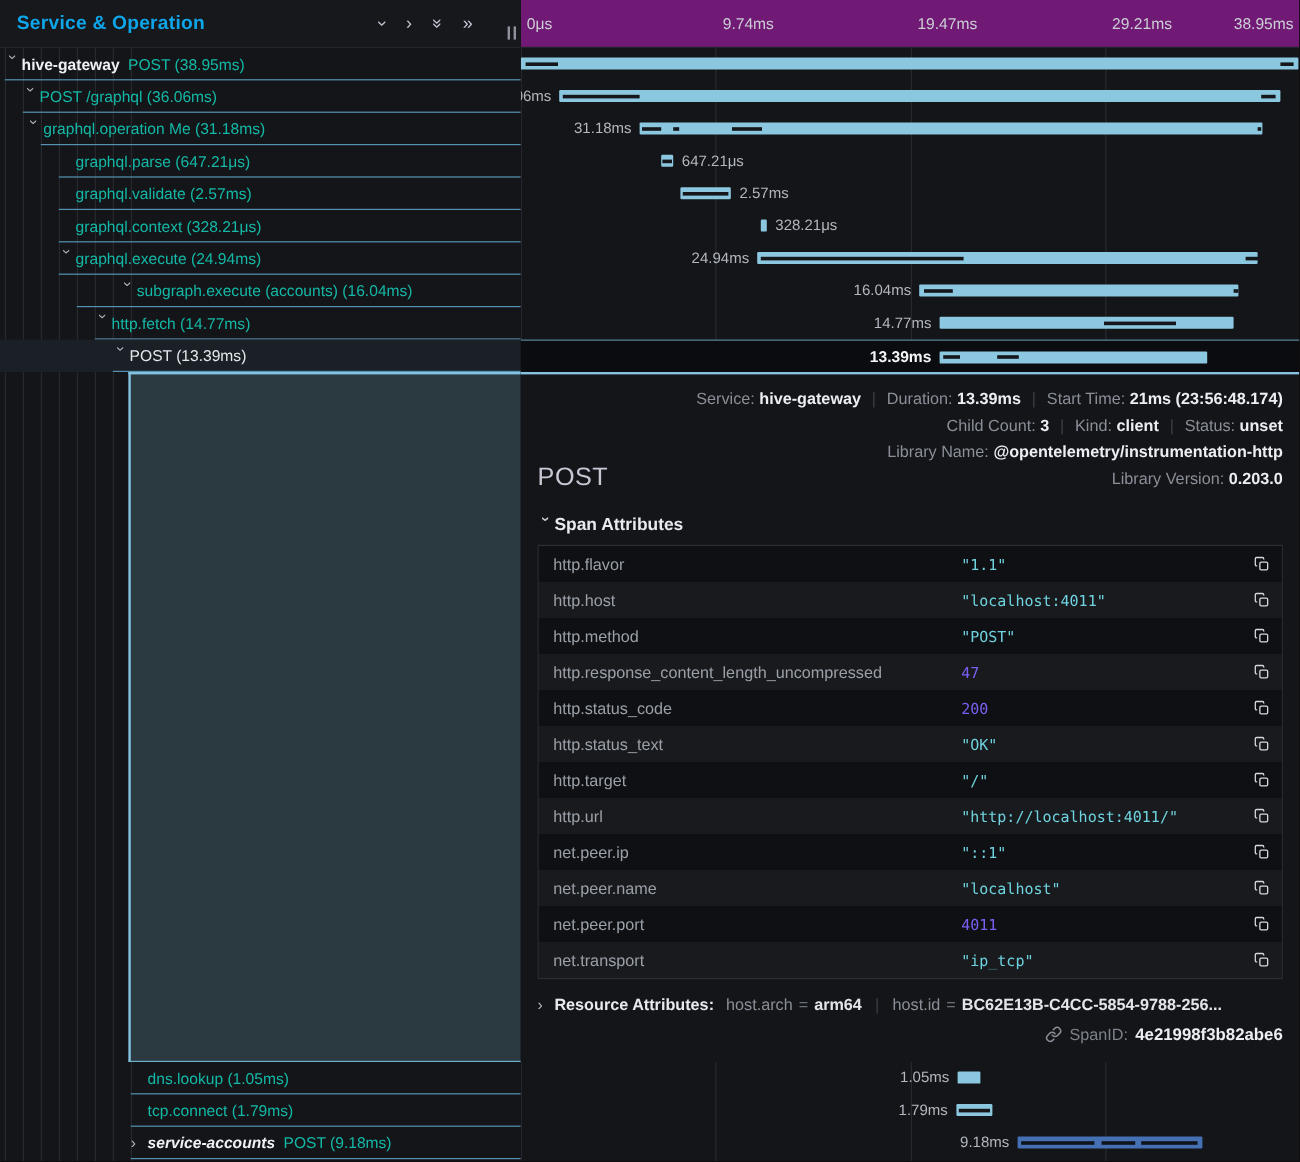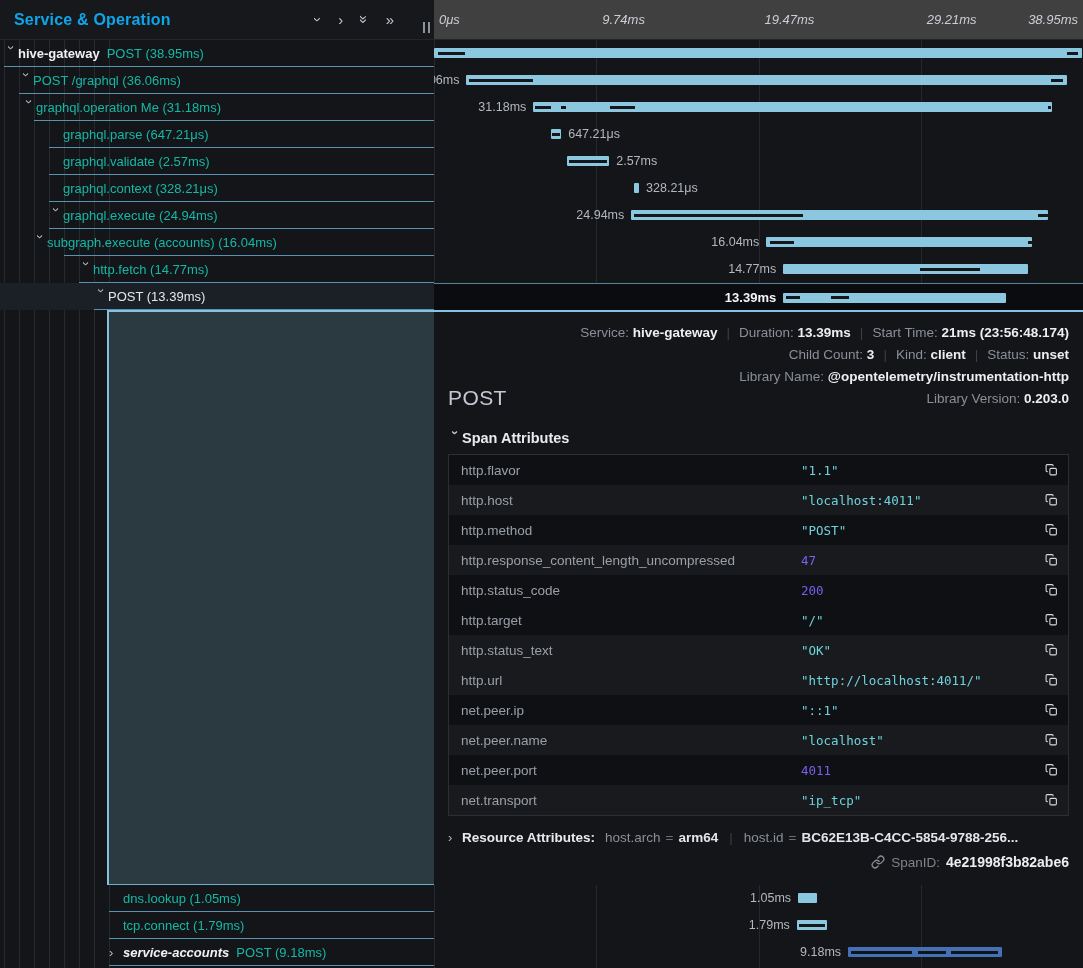--- a/index.html
+++ b/index.html
@@ -34,21 +34,21 @@
   .opname{color:#14b8a6;}
   .trow.sel .opname{color:#e2e7ec;}
   .mid-left{position:relative;height:575px;}
   .slate{
     position:absolute;left:107px;top:0;right:0;bottom:0;background:#2b3940;
     border-left:2px solid #85c2e0;border-top:2px solid #85c2e0;border-bottom:1px solid #6fb0cd;z-index:4;
   }
   
   .rcol{position:relative;width:649px;height:100%;flex:none;background:#131519;overflow:hidden;}
   .gline{position:absolute;top:0;bottom:0;width:1px;background:#26282d;z-index:1;}
-  .thead{position:relative;height:40px;background:#404040;border-bottom:1px solid #232529;z-index:2;font-style:italic;}
+  .thead{position:relative;height:40px;background:#701a75;border-bottom:1px solid #232529;z-index:2;}
   .tick-label{position:absolute;top:12px;font-size:13px;color:#ccced5;font-weight:500;}
   .waterfall{position:relative;z-index:2;}
   .brow{position:relative;height:27px;}
   .brow.sel{background:#0b0c0f;border-top:1px solid rgba(133,194,224,.65);}
   .bar{position:absolute;top:8px;height:10px;background:#8cc7e0;border-radius:1px;z-index:2;}
   .brow.sel .bar{top:9px;}
   .tick{position:absolute;top:12px;height:3px;background:#15171b;z-index:3;}
   .blab{position:absolute;top:0;line-height:27px;font-size:12.5px;color:#b3b7be;font-weight:500;white-space:nowrap;z-index:2;}
   .brow.sel .blab{color:#f3f5f7;font-weight:bold;font-size:13px;}
   
@@ -142,21 +142,21 @@
           <div class="trow" style="padding-left: 49px;">
             <div class="rline" style="left: 49px;"></div>
             <span class="chev"></span>
             <span class="opname">graphql.context (328.21μs)</span>
           </div>
           <div class="trow" style="padding-left: 49px;">
             <div class="rline" style="left: 49px;"></div>
             <span class="chev down">›</span>
             <span class="opname">graphql.execute (24.94ms)</span>
           </div>
-          <div class="trow" style="padding-left: 33px;">
+          <div class="trow" style="padding-left: 100px;">
             <div class="rline" style="left: 64px;"></div>
             <span class="chev down">›</span>
             <span class="opname">subgraph.execute (accounts) (16.04ms)</span>
           </div>
           <div class="trow" style="padding-left: 79px;">
             <div class="rline" style="left: 79px;"></div>
             <span class="chev down">›</span>
             <span class="opname">http.fetch (14.77ms)</span>
           </div>
           <div class="trow sel" style="padding-left: 94px;">
@@ -321,33 +321,33 @@
             <div class="arow">
               <span class="akey">http.status_code</span>
               <span class="aval val-number">200</span>
               <span class="acopy">
                 <svg width="13" height="14" viewBox="0 0 24 24" fill="none" stroke="#d6d8dc" stroke-width="2" stroke-linejoin="round">
                   <rect x="9" y="9" width="12" height="12" rx="2"></rect>
                   <path d="M5 15H4a2 2 0 0 1-2-2V4a2 2 0 0 1 2-2h9a2 2 0 0 1 2 2v1"></path>
                 </svg>
               </span>
             </div>
+            <div class="arow alt">
+              <span class="akey">http.status_text</span>
+              <span class="aval val-string">"OK"</span>
+              <span class="acopy">
+                <svg width="13" height="14" viewBox="0 0 24 24" fill="none" stroke="#d6d8dc" stroke-width="2" stroke-linejoin="round">
+                  <rect x="9" y="9" width="12" height="12" rx="2"></rect>
+                  <path d="M5 15H4a2 2 0 0 1-2-2V4a2 2 0 0 1 2-2h9a2 2 0 0 1 2 2v1"></path>
+                </svg>
+              </span>
+            </div>
             <div class="arow">
               <span class="akey">http.target</span>
               <span class="aval val-string">"/"</span>
-              <span class="acopy">
-                <svg width="13" height="14" viewBox="0 0 24 24" fill="none" stroke="#d6d8dc" stroke-width="2" stroke-linejoin="round">
-                  <rect x="9" y="9" width="12" height="12" rx="2"></rect>
-                  <path d="M5 15H4a2 2 0 0 1-2-2V4a2 2 0 0 1 2-2h9a2 2 0 0 1 2 2v1"></path>
-                </svg>
-              </span>
-            </div>
-            <div class="arow alt">
-              <span class="akey">http.status_text</span>
-              <span class="aval val-string">"OK"</span>
               <span class="acopy">
                 <svg width="13" height="14" viewBox="0 0 24 24" fill="none" stroke="#d6d8dc" stroke-width="2" stroke-linejoin="round">
                   <rect x="9" y="9" width="12" height="12" rx="2"></rect>
                   <path d="M5 15H4a2 2 0 0 1-2-2V4a2 2 0 0 1 2-2h9a2 2 0 0 1 2 2v1"></path>
                 </svg>
               </span>
             </div>
             <div class="arow alt">
               <span class="akey">http.url</span>
               <span class="aval val-string">"http://localhost:4011/"</span>

